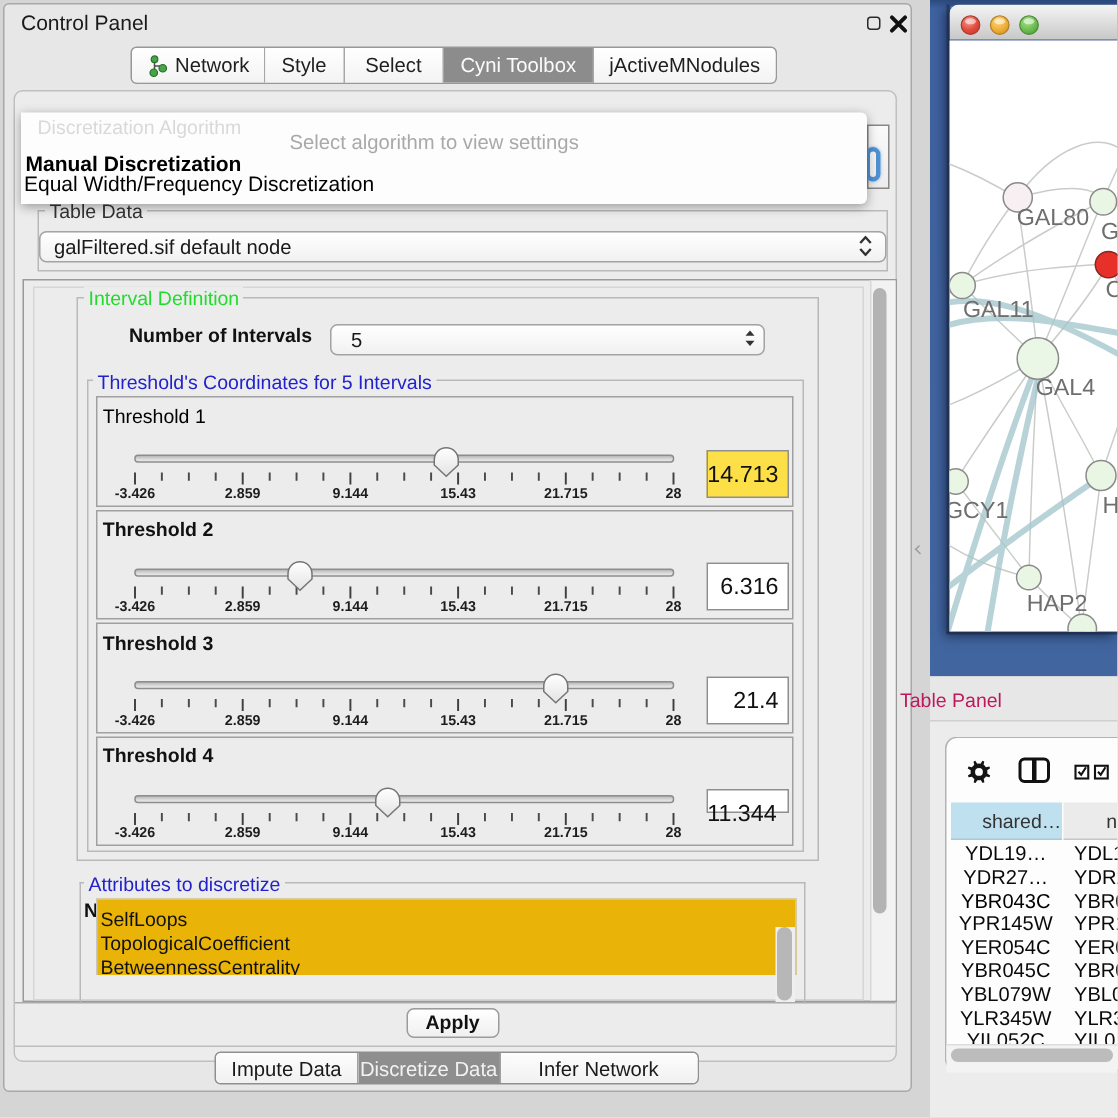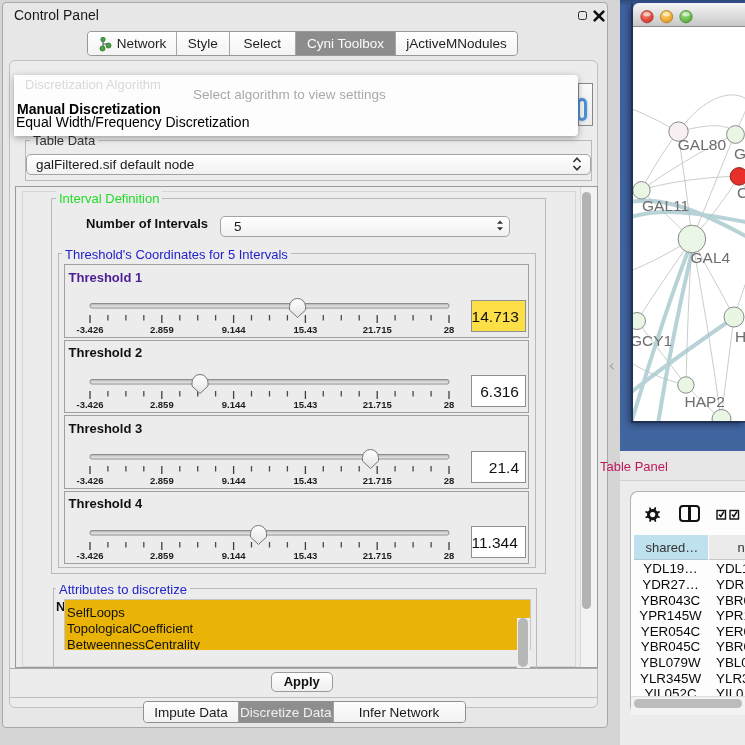--- a/index.html
+++ b/index.html
@@ -52,21 +52,21 @@
 <div class="ab" style="left:220px;top:215.5px;width:290px;height:21px;box-sizing:border-box;border:1px solid #a3a3a3;border-radius:5px;background:linear-gradient(#ffffff,#f1f1f1);font-size:13.5px;color:#1a1a1a;line-height:19px;padding-left:13px">5</div>
 <svg class="ab" width="10" height="13" style="left:495px;top:219px" viewBox="0 0 10 13">
     <path d="M2,4.8 L5,1.4 L8,4.8 Z" fill="#333"></path>
     <path d="M2,8.2 L5,11.6 L8,8.2 Z" fill="#333"></path>
   </svg>
 
 <div class="ab" style="left:58px;top:253px;width:478px;height:315px;border:1px solid #b9b9b9;box-sizing:border-box"></div>
 <div class="ab" style="left:62px;top:246.5px;padding:0 3px;background:#ececec;font-size:13px;font-weight:normal;color:#2222cc">Threshold's Coordinates for 5 Intervals</div>
 
 <div style="position:absolute;left:63.5px;top:264.3px;width:465px;height:73.5px;border:1px solid #a0a0a0;box-sizing:border-box;background:#ececec"></div>
-<div style="position:absolute;left:68.5px;top:269.8px;font-size:13px;font-weight:bold;color:#4c1d95">Threshold 1</div>
+<div style="position:absolute;left:68.5px;top:269.8px;font-size:13px;font-weight:normal;color:#000000">Threshold 1</div>
 <div style="position:absolute;left:0px;top:294.3px;width:540px;height:34px">
     <svg width="380" height="32" style="position:absolute;left:80px;top:0px;overflow:visible">
       <defs>
         <linearGradient id="tr" x1="0" y1="0" x2="0" y2="1">
           <stop offset="0" stop-color="#aeaeae"></stop>
           <stop offset="0.5" stop-color="#d6d6d6"></stop>
           <stop offset="1" stop-color="#efefef"></stop>
         </linearGradient>
         <linearGradient id="thg" x1="0" y1="0" x2="0" y2="1">
           <stop offset="0" stop-color="#ffffff"></stop>
@@ -241,21 +241,21 @@
       <line x1="369.0" y1="21" x2="369.0" y2="29" stroke="#3f3f3f" stroke-width="1.3"></line>
       <path d="M 170.5,16 L 170.5,12.5 A 8 8 0 0 1 186.5,12.5 L 186.5,16 L 178.5,23.5 Z" fill="url(#thg)" stroke="#757575" stroke-width="1"></path>
     </svg>
   </div>
 <div style="position:absolute;left:60.0px;top:550.3px;width:60px;text-align:center;font-size:9.5px;font-weight:bold;color:#1d1d1d;letter-spacing:0px">-3.426</div>
 <div style="position:absolute;left:131.8px;top:550.3px;width:60px;text-align:center;font-size:9.5px;font-weight:bold;color:#1d1d1d;letter-spacing:0px">2.859</div>
 <div style="position:absolute;left:203.6px;top:550.3px;width:60px;text-align:center;font-size:9.5px;font-weight:bold;color:#1d1d1d;letter-spacing:0px">9.144</div>
 <div style="position:absolute;left:275.4px;top:550.3px;width:60px;text-align:center;font-size:9.5px;font-weight:bold;color:#1d1d1d;letter-spacing:0px">15.43</div>
 <div style="position:absolute;left:347.2px;top:550.3px;width:60px;text-align:center;font-size:9.5px;font-weight:bold;color:#1d1d1d;letter-spacing:0px">21.715</div>
 <div style="position:absolute;left:419.0px;top:550.3px;width:60px;text-align:center;font-size:9.5px;font-weight:bold;color:#1d1d1d;letter-spacing:0px">28</div>
-<div style="position:absolute;left:470.5px;top:526.3px;width:55.5px;height:32px;box-sizing:border-box;border:1px solid #8f8f8f;background:#fff;font-size:15.5px;color:#111;text-align:right;line-height:32px;padding-right:24px">11.344</div>
+<div style="position:absolute;left:470.5px;top:526.3px;width:55.5px;height:16px;box-sizing:border-box;border:1px solid #8f8f8f;background:#fff;font-size:15.5px;color:#111;text-align:right;line-height:32px;padding-right:24px">11.344</div>
 
 <div class="ab" style="left:53px;top:588px;width:484px;height:80px;border:1px solid #b9b9b9;border-bottom:none;box-sizing:border-box"></div>
 <div class="ab" style="left:56px;top:581.5px;padding:0 3px;background:#ececec;font-size:13px;color:#2222cc">Attributes to discretize</div>
 <div class="ab" style="left:56px;top:598.5px;font-size:13px;font-weight:bold;color:#111">Numerical Attributes</div>
 <div class="ab" style="left:63.5px;top:599px;width:467px;height:51px;background:#eab308;border:1px solid #c6c6c6;border-bottom:none;box-sizing:border-box;overflow:hidden">
 <div style="padding:4.5px 0 0 2.5px;font-size:13px;color:#111;line-height:16.3px">SelfLoops<br>TopologicalCoefficient<br>BetweennessCentrality</div>
   </div>
 <div class="ab" style="left:516.5px;top:617.5px;width:13px;height:50px;background:#efefef"></div>
 <div class="ab" style="left:517.5px;top:618px;width:10px;height:49px;background:#b7b7b7;border-radius:5px"></div>
 
@@ -382,21 +382,21 @@
 <div class="ab" style="left:679px;top:504.5px;width:21px;height:17.5px;border:2.4px solid #111;border-radius:4px;box-sizing:border-box"></div>
 <div class="ab" style="left:688.2px;top:506px;width:2.4px;height:14px;background:#111"></div>
 
 <svg class="ab" width="26" height="11" style="left:715.5px;top:509px" viewBox="0 0 26 11">
 <rect x="1" y="1.5" width="8.5" height="8.5" fill="none" stroke="#111" stroke-width="1.4"></rect>
 <path d="M3,5.5 L4.8,7.5 L8,2.5" fill="none" stroke="#111" stroke-width="1.4"></path>
 <rect x="14" y="1.5" width="8.5" height="8.5" fill="none" stroke="#111" stroke-width="1.4"></rect>
 <path d="M16,5.5 L17.8,7.5 L21,2.5" fill="none" stroke="#111" stroke-width="1.4"></path>
 </svg>
 
-<div class="ab" style="left:633.5px;top:535px;width:74px;height:24.5px;background:#bfe0ee;border-bottom:1px solid #b0c6d0;box-sizing:border-box;text-align:left;font-size:13px;color:#333;line-height:26px;padding-left:12px">shared…</div>
+<div class="ab" style="left:633.5px;top:535px;width:74px;height:24.5px;background:#bfe0ee;border-bottom:1px solid #b0c6d0;box-sizing:border-box;text-align:right;font-size:13px;color:#333;line-height:26px;padding-left:12px">shared…</div>
 <div class="ab" style="left:708.5px;top:535px;width:36.5px;height:24.5px;background:#ebebeb;border-bottom:1px solid #c6c6c6;box-sizing:border-box;font-size:13px;color:#333;line-height:26px;padding-left:29px;overflow:hidden">na</div>
 <div style="position:absolute;left:633.5px;top:561.2px;width:74px;height:15.65px;text-align:center;font-size:13.4px;color:#0a0a0a;line-height:15.65px">YDL19…</div>
 <div style="position:absolute;left:716px;top:561.2px;width:60px;height:15.65px;font-size:13.4px;color:#0a0a0a;line-height:15.65px">YDL1</div>
 <div style="position:absolute;left:633.5px;top:576.9px;width:74px;height:15.65px;text-align:center;font-size:13.4px;color:#0a0a0a;line-height:15.65px">YDR27…</div>
 <div style="position:absolute;left:716px;top:576.9px;width:60px;height:15.65px;font-size:13.4px;color:#0a0a0a;line-height:15.65px">YDR2</div>
 <div style="position:absolute;left:633.5px;top:592.5px;width:74px;height:15.65px;text-align:center;font-size:13.4px;color:#000000;line-height:15.65px">YBR043C</div>
 <div style="position:absolute;left:716px;top:592.5px;width:60px;height:15.65px;font-size:13.4px;color:#0a0a0a;line-height:15.65px">YBR0</div>
 <div style="position:absolute;left:633.5px;top:608.1px;width:74px;height:15.65px;text-align:center;font-size:13.4px;color:#0a0a0a;line-height:15.65px">YPR145W</div>
 <div style="position:absolute;left:716px;top:608.1px;width:60px;height:15.65px;font-size:13.4px;color:#0a0a0a;line-height:15.65px">YPR1</div>
 <div style="position:absolute;left:633.5px;top:623.8px;width:74px;height:15.65px;text-align:center;font-size:13.4px;color:#0a0a0a;line-height:15.65px">YER054C</div>

